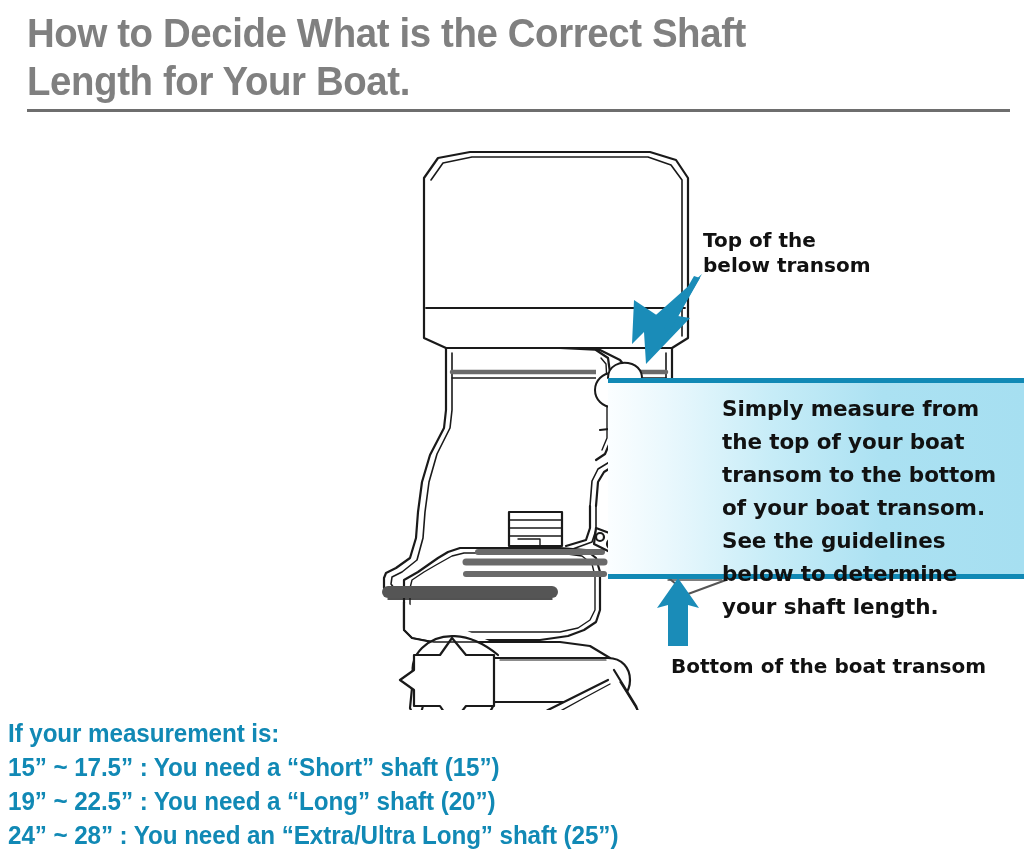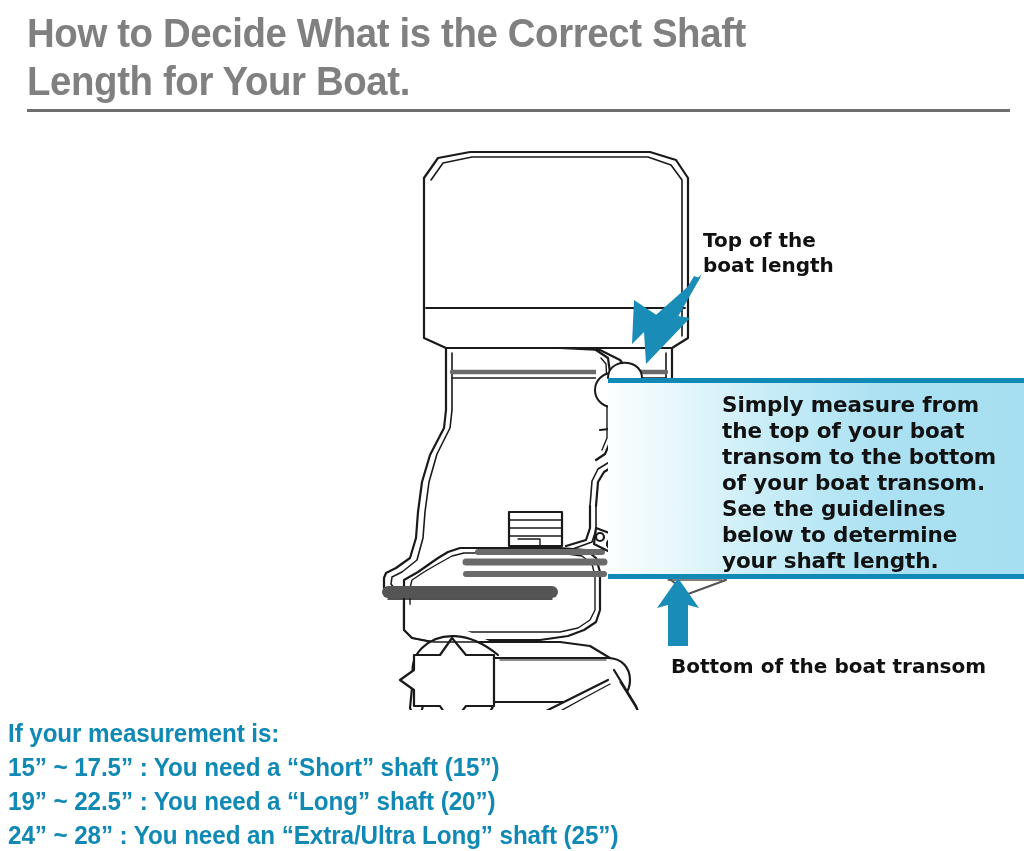--- a/index.html
+++ b/index.html
@@ -76,21 +76,21 @@
     background: #1189b5;
   }
   #callout-text {
     position: absolute;
     left: 114px; top: 14px;
     width: 300px;
     color: #111111;
     font-family: "DejaVu Sans", "Liberation Sans", sans-serif;
     font-weight: bold;
     font-size: 21.5px;
-    line-height: 26px;
+    line-height: 33px;
     white-space: pre-line;
     letter-spacing: -0.1px;
   }
 
   
   .annot-label {
     position: absolute;
     color: #111111;
     font-family: "DejaVu Sans", "Liberation Sans", sans-serif;
     font-weight: bold;
@@ -250,21 +250,21 @@
   <div id="callout-text">Simply measure from
 the top of your boat
 transom to the bottom
 of your boat transom.
 See the guidelines
 below to determine
 your shaft length.</div>
 </div>
 
 <div class="annot-label" id="label-top-transom">Top of the
-boat length</div>
+below transom</div>
 
 <div id="arrow-top">
   <svg width="80" height="100" viewBox="0 0 80 100" xmlns="http://www.w3.org/2000/svg">
     <path d="M74,2 L50,44 L62,46 L18,92 L16,60 L4,72 L6,28 L30,44 L20,50 Z" fill="#1a8cb8"></path>
     <path d="M72,6 L40,62 L36,56 L66,4 Z" fill="#1a8cb8"></path>
   </svg>
 </div>
 
 <div id="arrow-bottom">
   <svg width="46" height="68" viewBox="0 0 46 68" xmlns="http://www.w3.org/2000/svg">

